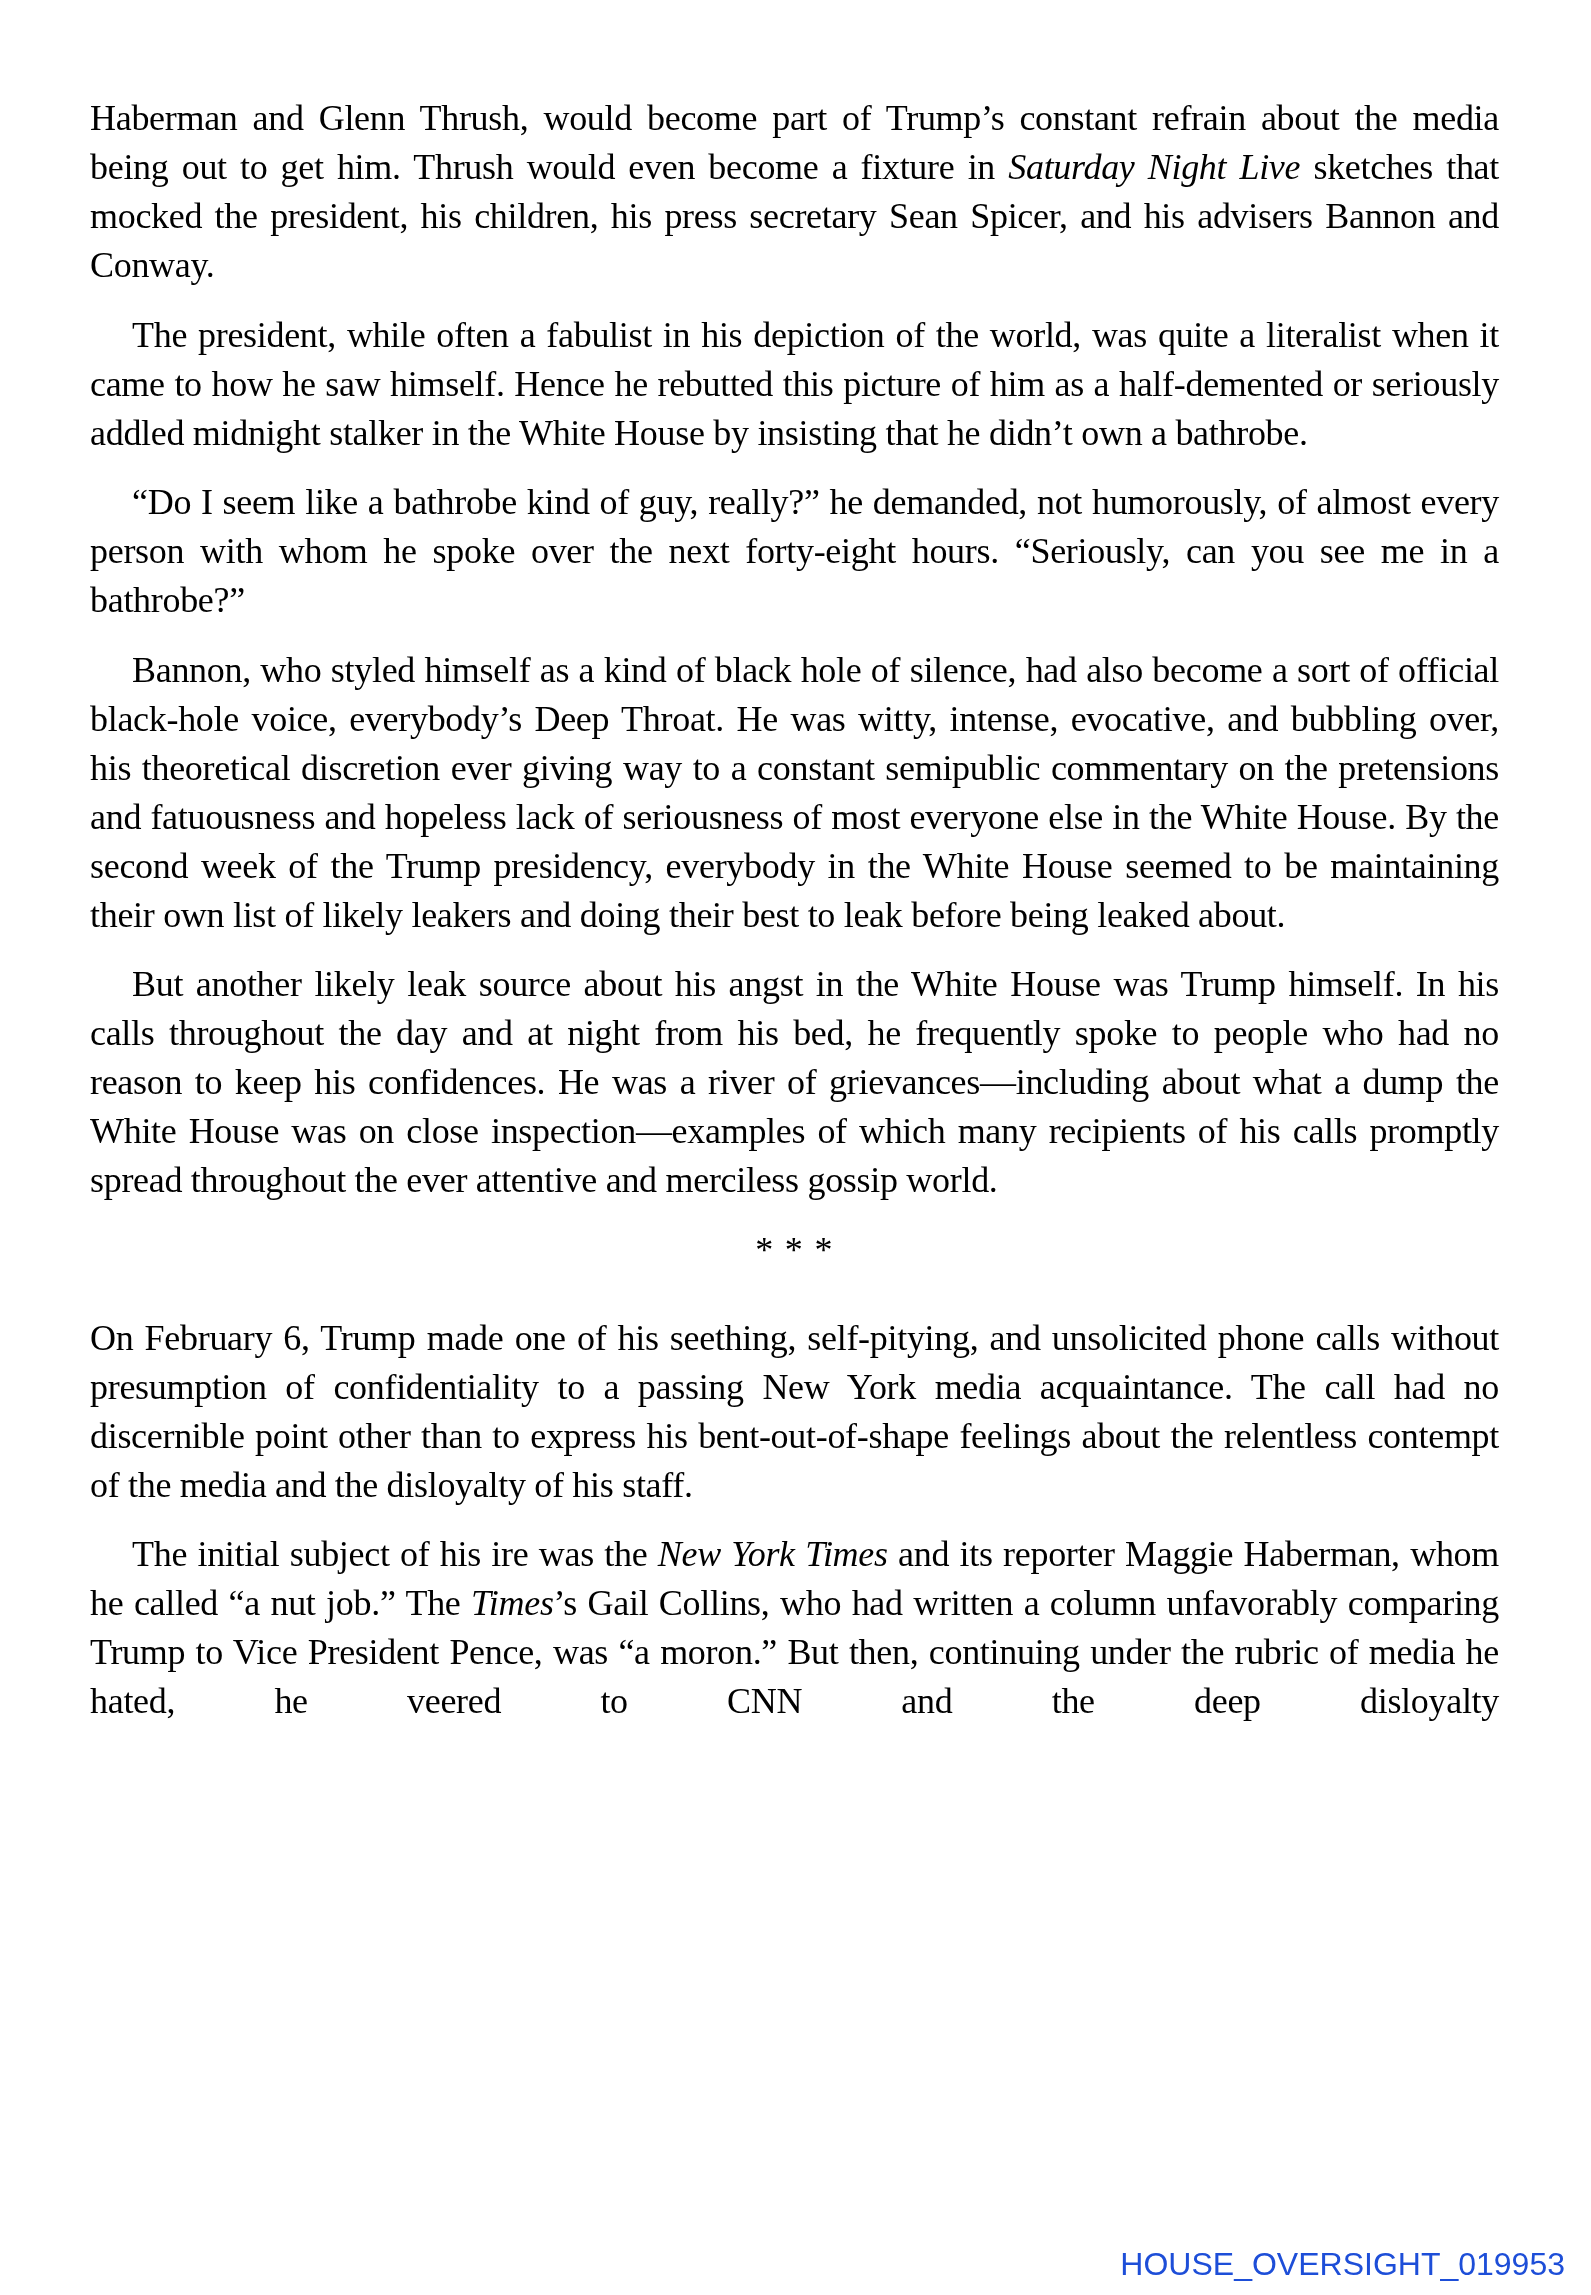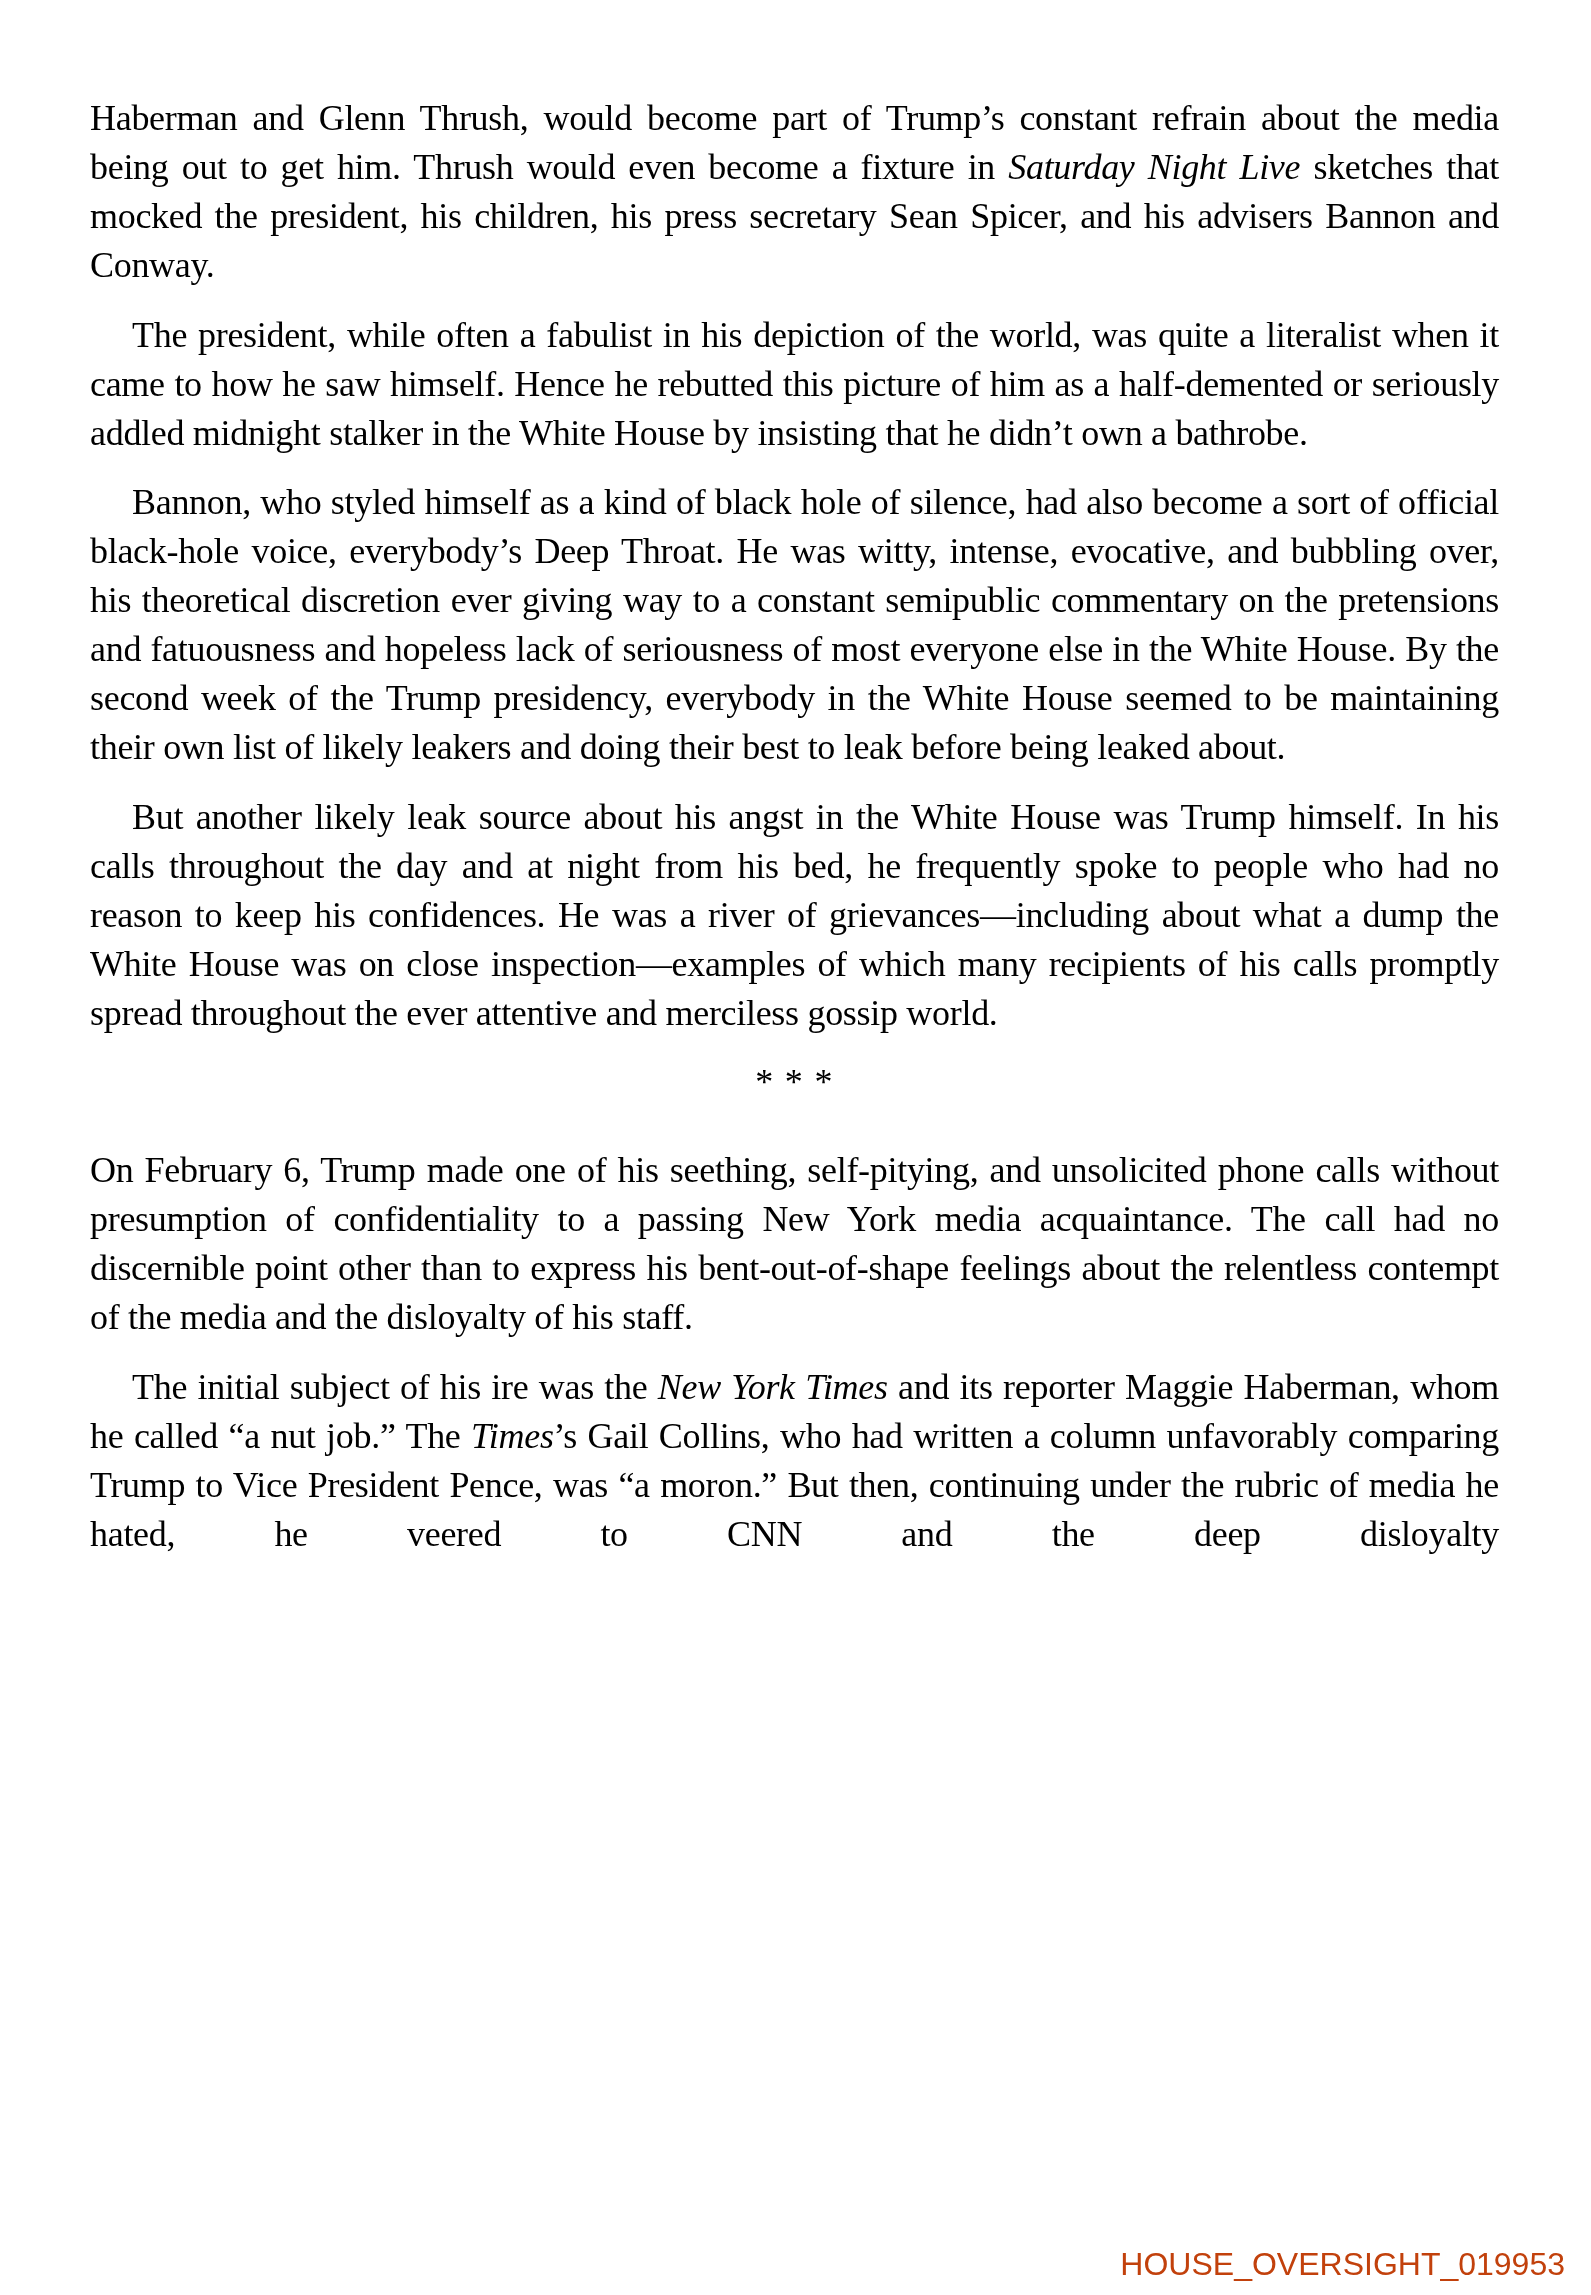--- a/index.html
+++ b/index.html
@@ -44,33 +44,34 @@
     text-align-last: center;
     font-size: 36px;
     letter-spacing: 1.3px;
   }
   .footer {
     position: absolute;
     right: 27px;
     bottom: 11.6px;
     font-family: "Liberation Sans", "DejaVu Sans", sans-serif;
     font-size: 32px;
-    color: #c2410c;
+    color: #1d4ed8;
   }
 </style>
 </head>
 <body>
 
 <div class="page">
   <div class="text-block">
 
     <p class="para"><span>Haberman and Glenn Thrush, would become part of Trump’s constant refrain about the media being out to get him. Thrush would even become a fixture in </span><em>Saturday Night Live</em><span> sketches that mocked the president, his children, his press secretary Sean Spicer, and his advisers Bannon and Conway.</span></p>
 
     <p class="para indent"><span>The president, while often a fabulist in his depiction of the world, was quite a literalist when it came to how he saw himself. Hence he rebutted this picture of him as a half-demented or seriously addled midnight stalker in the White House by insisting that he didn’t own a bathrobe.</span></p>
 
+    <p class="para indent"><span>“Do I seem like a bathrobe kind of guy, really?” he demanded, not humorously, of almost every person with whom he spoke over the next forty-eight hours. “Seriously, can you see me in a bathrobe?”</span></p>
 
 
 
     <p class="para indent"><span>Bannon, who styled himself as a kind of black hole of silence, had also become a sort of official black-hole voice, everybody’s Deep Throat. He was witty, intense, evocative, and bubbling over, his theoretical discretion ever giving way to a constant semipublic commentary on the pretensions and fatuousness and hopeless lack of seriousness of most everyone else in the White House. By the second week of the Trump presidency, everybody in the White House seemed to be maintaining their own list of likely leakers and doing their best to leak before being leaked about.</span></p>
 
     <p class="para indent"><span>But another likely leak source about his angst in the White House was Trump himself. In his calls throughout the day and at night from his bed, he frequently spoke to people who had no reason to keep his confidences. He was a river of grievances—including about what a dump the White House was on close inspection—examples of which many recipients of his calls promptly spread throughout the ever attentive and merciless gossip world.</span></p>
 
     <div class="divider">* * *</div>
 
     <p class="para"><span>On February 6, Trump made one of his seething, self-pitying, and unsolicited phone calls without presumption of confidentiality to a passing New York media acquaintance. The call had no discernible point other than to express his bent-out-of-shape feelings about the relentless contempt of the media and the disloyalty of his staff.</span></p>

